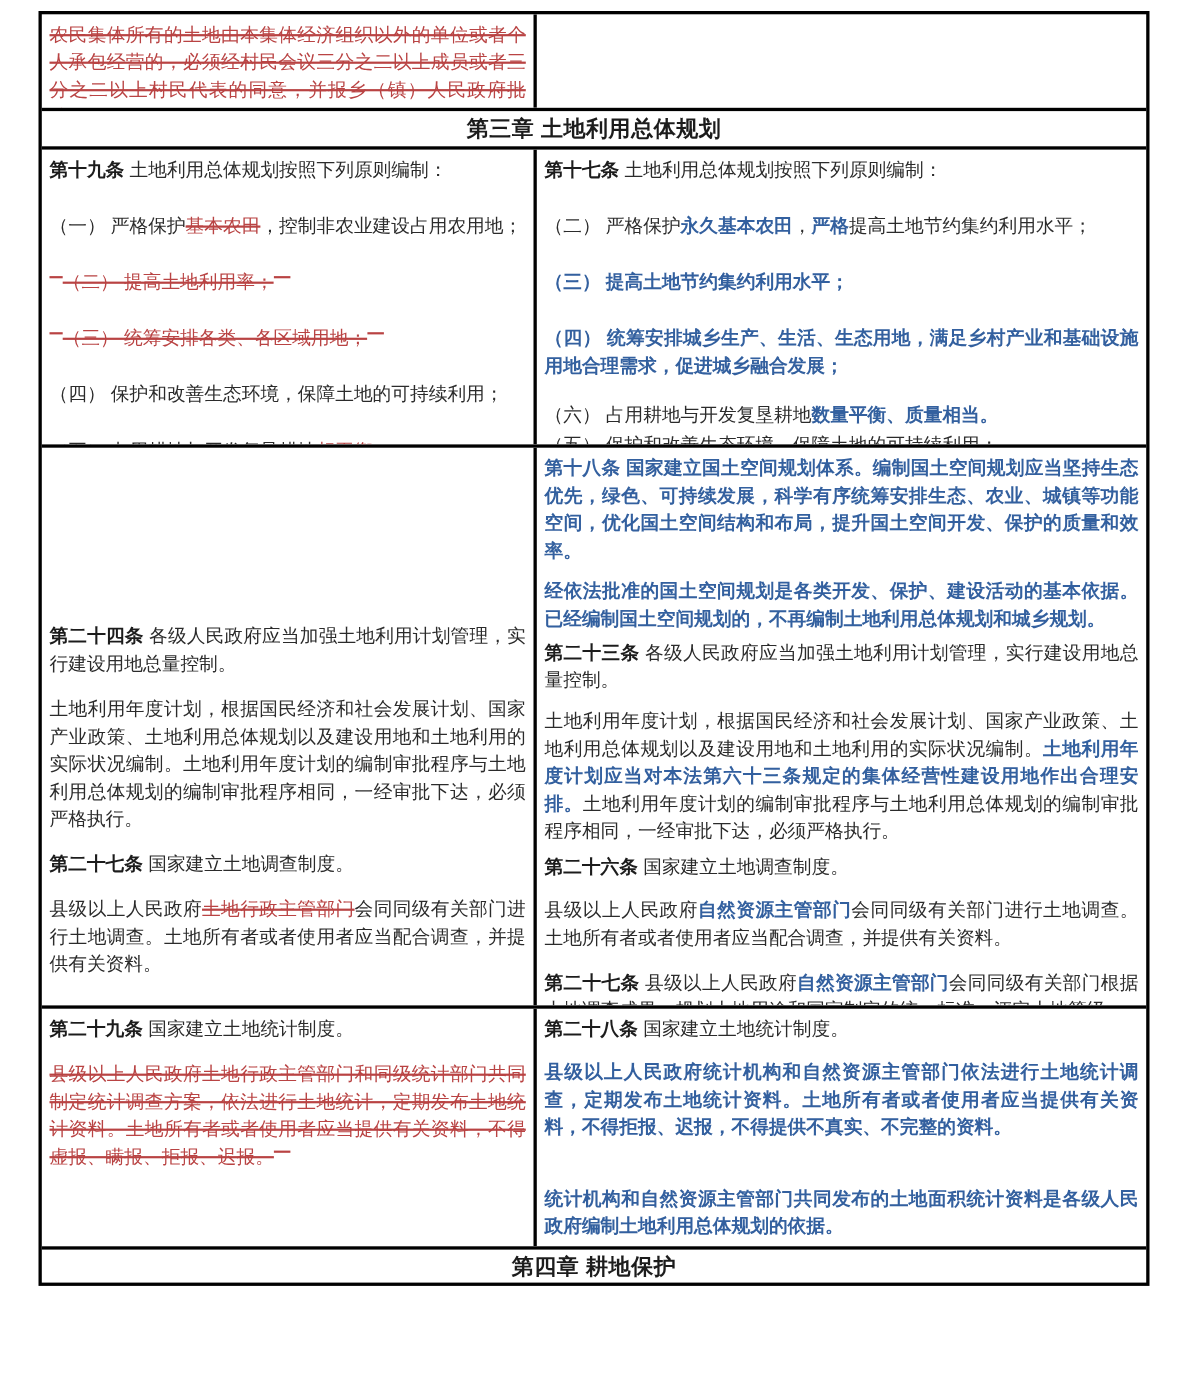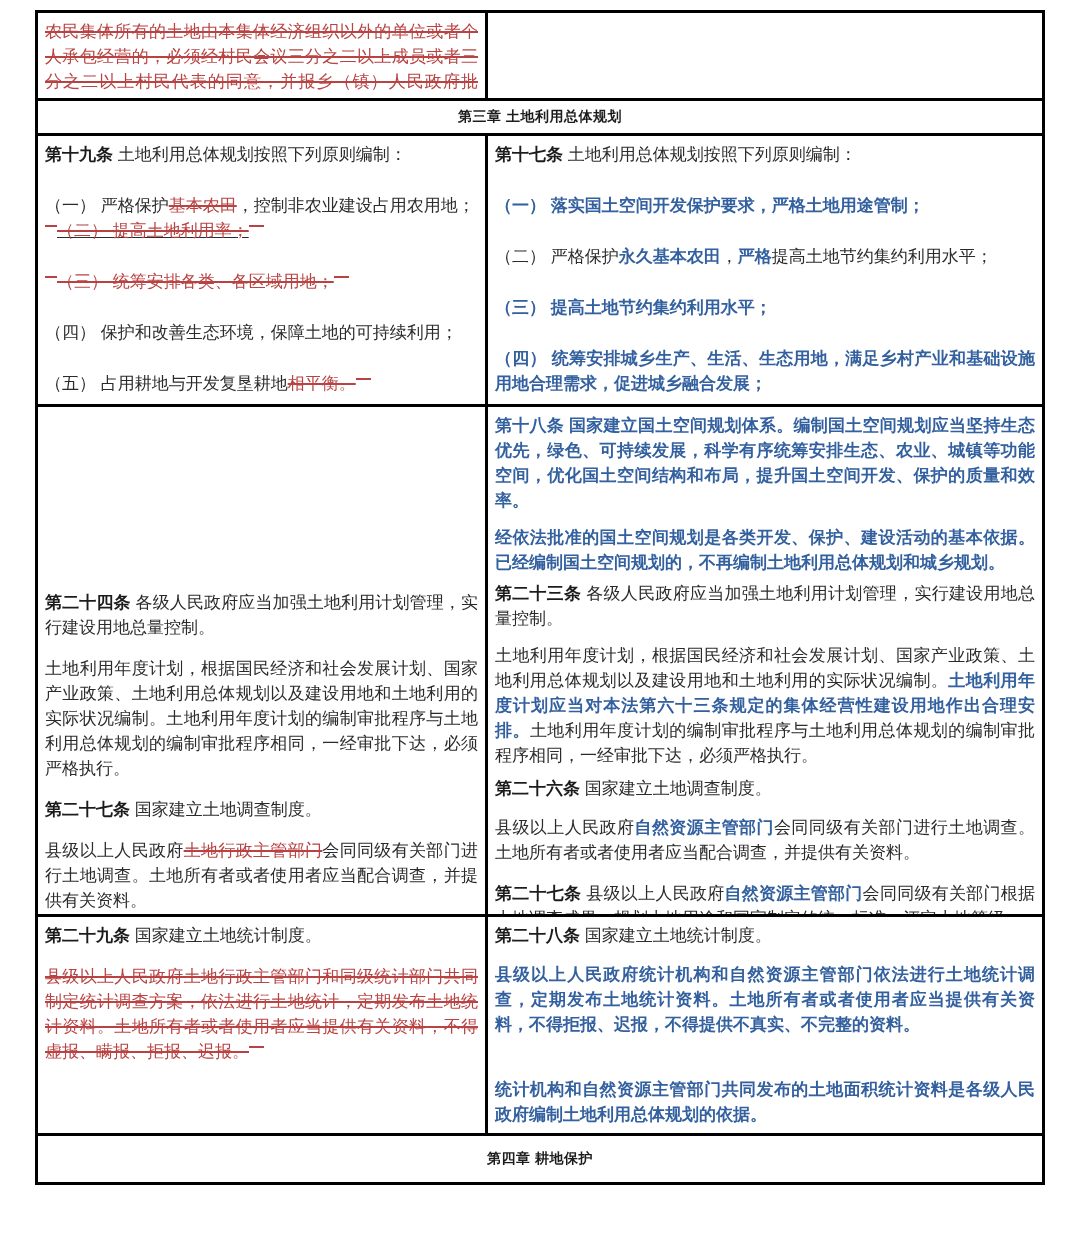--- a/index.html
+++ b/index.html
@@ -13,31 +13,31 @@
   .doc-table{
     position:absolute;left:35px;top:10px;width:1010px;
     border:3px solid #000;
     box-sizing:border-box;
     background:#fff;
   }
   .row{display:flex;box-sizing:border-box;overflow:hidden;}
   .row + .row{border-top:3px solid #000;}
   .chapter-row{
     align-items:center;justify-content:center;
-    font-weight:bold;font-size:14px;color:#1c1c1c;
+    font-weight:bold;font-size:20px;color:#1c1c1c;
     letter-spacing:0.5px;
   }
   .cell{
     box-sizing:border-box;overflow:hidden;
     padding:6px 7px;
     font-size:17px;line-height:25px;color:#2b2b2b;
   }
   .cell-left{width:450px;border-right:3px solid #000;}
   .cell-right{flex:1;}
-  .valign-end{display:flex;flex-direction:column;justify-content:flex-end;padding-bottom:1px;}
+  .valign-end{display:flex;flex-direction:column;justify-content:flex-end;padding-bottom:25px;}
   .para{margin:0;text-align:justify;text-align-last:left;}
   .run-b{font-weight:bold;color:#1c1c1c;}
   .run-d{
     color:var(--del-color,#b94343);
     text-decoration:line-through;
     text-decoration-thickness:2px;
   }
   .run-i{color:var(--ins-color,#33609f);font-weight:bold;}
   .ext-after::after{
     content:"";display:inline-block;width:15px;height:4px;
@@ -59,28 +59,27 @@
         </div>
         <div class="cell cell-right"></div>
       </div>
       <div class="row chapter-row" style="height: 35px;">
         <span>第三章 土地利用总体规划</span>
       </div>
       <div class="row" style="height: 271px;">
         <div class="cell cell-left">
           <p class="para" style="margin-top: 0px;"><span class="run-b">第十九条</span><span class="run-n"> 土地利用总体规划按照下列原则编制：</span></p>
           <p class="para" style="margin-top: 26px;"><span class="run-n">（一） 严格保护</span><span class="run-d">基本农田</span><span class="run-n">，控制非农业建设占用农用地；</span></p>
-          <p class="para" style=" text-decoration: underline;"><span class="run-d ext-after ext-before">（二） 提高土地利用率；</span></p>
+          <p class="para" style="margin-top: 26px;"><span class="run-d ext-after ext-before">（二） 提高土地利用率；</span></p>
           <p class="para" style="margin-top: 26px;"><span class="run-d ext-after ext-before">（三） 统筹安排各类、各区域用地；</span></p>
           <p class="para" style="margin-top: 26px;"><span class="run-n">（四） 保护和改善生态环境，保障土地的可持续利用；</span></p>
           <p class="para" style="margin-top: 26px;"><span class="run-n">（五） 占用耕地与开发复垦耕地</span><span class="run-d ext-after">相平衡。</span></p>
         </div>
         <div class="cell cell-right">
           <p class="para" style="margin-top: 0px;"><span class="run-b">第十七条</span><span class="run-n"> 土地利用总体规划按照下列原则编制：</span></p>
-          <p class="para" style="margin-top: 26px;"><span class="run-i">（一） 落实国土空间开发保护要求，严格土地用途管制；</span></p>
           <p class="para" style="margin-top: 26px;"><span class="run-n">（二） 严格保护</span><span class="run-i">永久基本农田</span><span class="run-n">，</span><span class="run-i">严格</span><span class="run-n">提高土地节约集约利用水平；</span></p>
           <p class="para" style="margin-top: 26px;"><span class="run-i">（三） 提高土地节约集约利用水平；</span></p>
           <p class="para" style="margin-top: 26px;"><span class="run-i">（四） 统筹安排城乡生产、生活、生态用地，满足乡村产业和基础设施用地合理需求，促进城乡融合发展；</span></p>
           <p class="para" style="margin-top: 20px;"><span class="run-n">（六） 占用耕地与开发复垦耕地</span><span class="run-i">数量平衡、质量相当。</span></p>
           <p class="para" style="margin-top: 2px;"><span class="run-n">（五） 保护和改善生态环境，保障土地的可持续利用；</span></p>
         </div>
       </div>
       <div class="row" style="height: 510px;">
         <div class="cell cell-left valign-end">
           <p class="para" style="margin-top: 0px;"><span class="run-b">第二十四条</span><span class="run-n"> 各级人民政府应当加强土地利用计划管理，实行建设用地总量控制。</span></p>
@@ -102,17 +101,17 @@
         <div class="cell cell-left">
           <p class="para" style="margin-top: 0px;"><span class="run-b">第二十九条</span><span class="run-n"> 国家建立土地统计制度。</span></p>
           <p class="para" style="margin-top: 16px;"><span class="run-d ext-after">县级以上人民政府土地行政主管部门和同级统计部门共同制定统计调查方案，依法进行土地统计，定期发布土地统计资料。土地所有者或者使用者应当提供有关资料，不得虚报、瞒报、拒报、迟报。</span></p>
         </div>
         <div class="cell cell-right">
           <p class="para" style="margin-top: 0px;"><span class="run-b">第二十八条</span><span class="run-n"> 国家建立土地统计制度。</span></p>
           <p class="para" style="margin-top: 14px;"><span class="run-i">县级以上人民政府统计机构和自然资源主管部门依法进行土地统计调查，定期发布土地统计资料。土地所有者或者使用者应当提供有关资料，不得拒报、迟报，不得提供不真实、不完整的资料。</span></p>
           <p class="para" style="margin-top: 40px;"><span class="run-i">统计机构和自然资源主管部门共同发布的土地面积统计资料是各级人民政府编制土地利用总体规划的依据。</span></p>
         </div>
       </div>
-      <div class="row chapter-row" style="height: 49px;">
+      <div class="row chapter-row" style="height: 33px;">
         <span>第四章 耕地保护</span>
       </div>
     </div>
 </div>
 
 </body></html>

